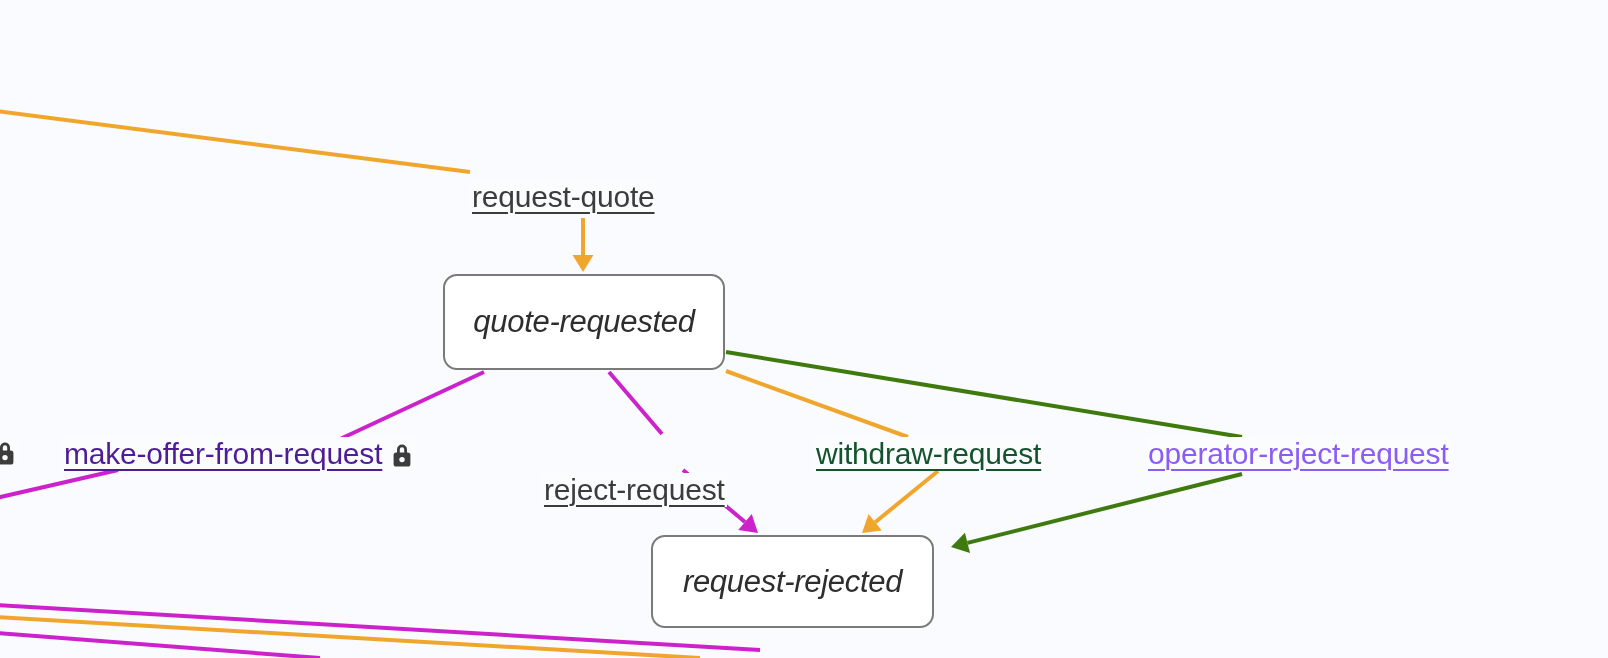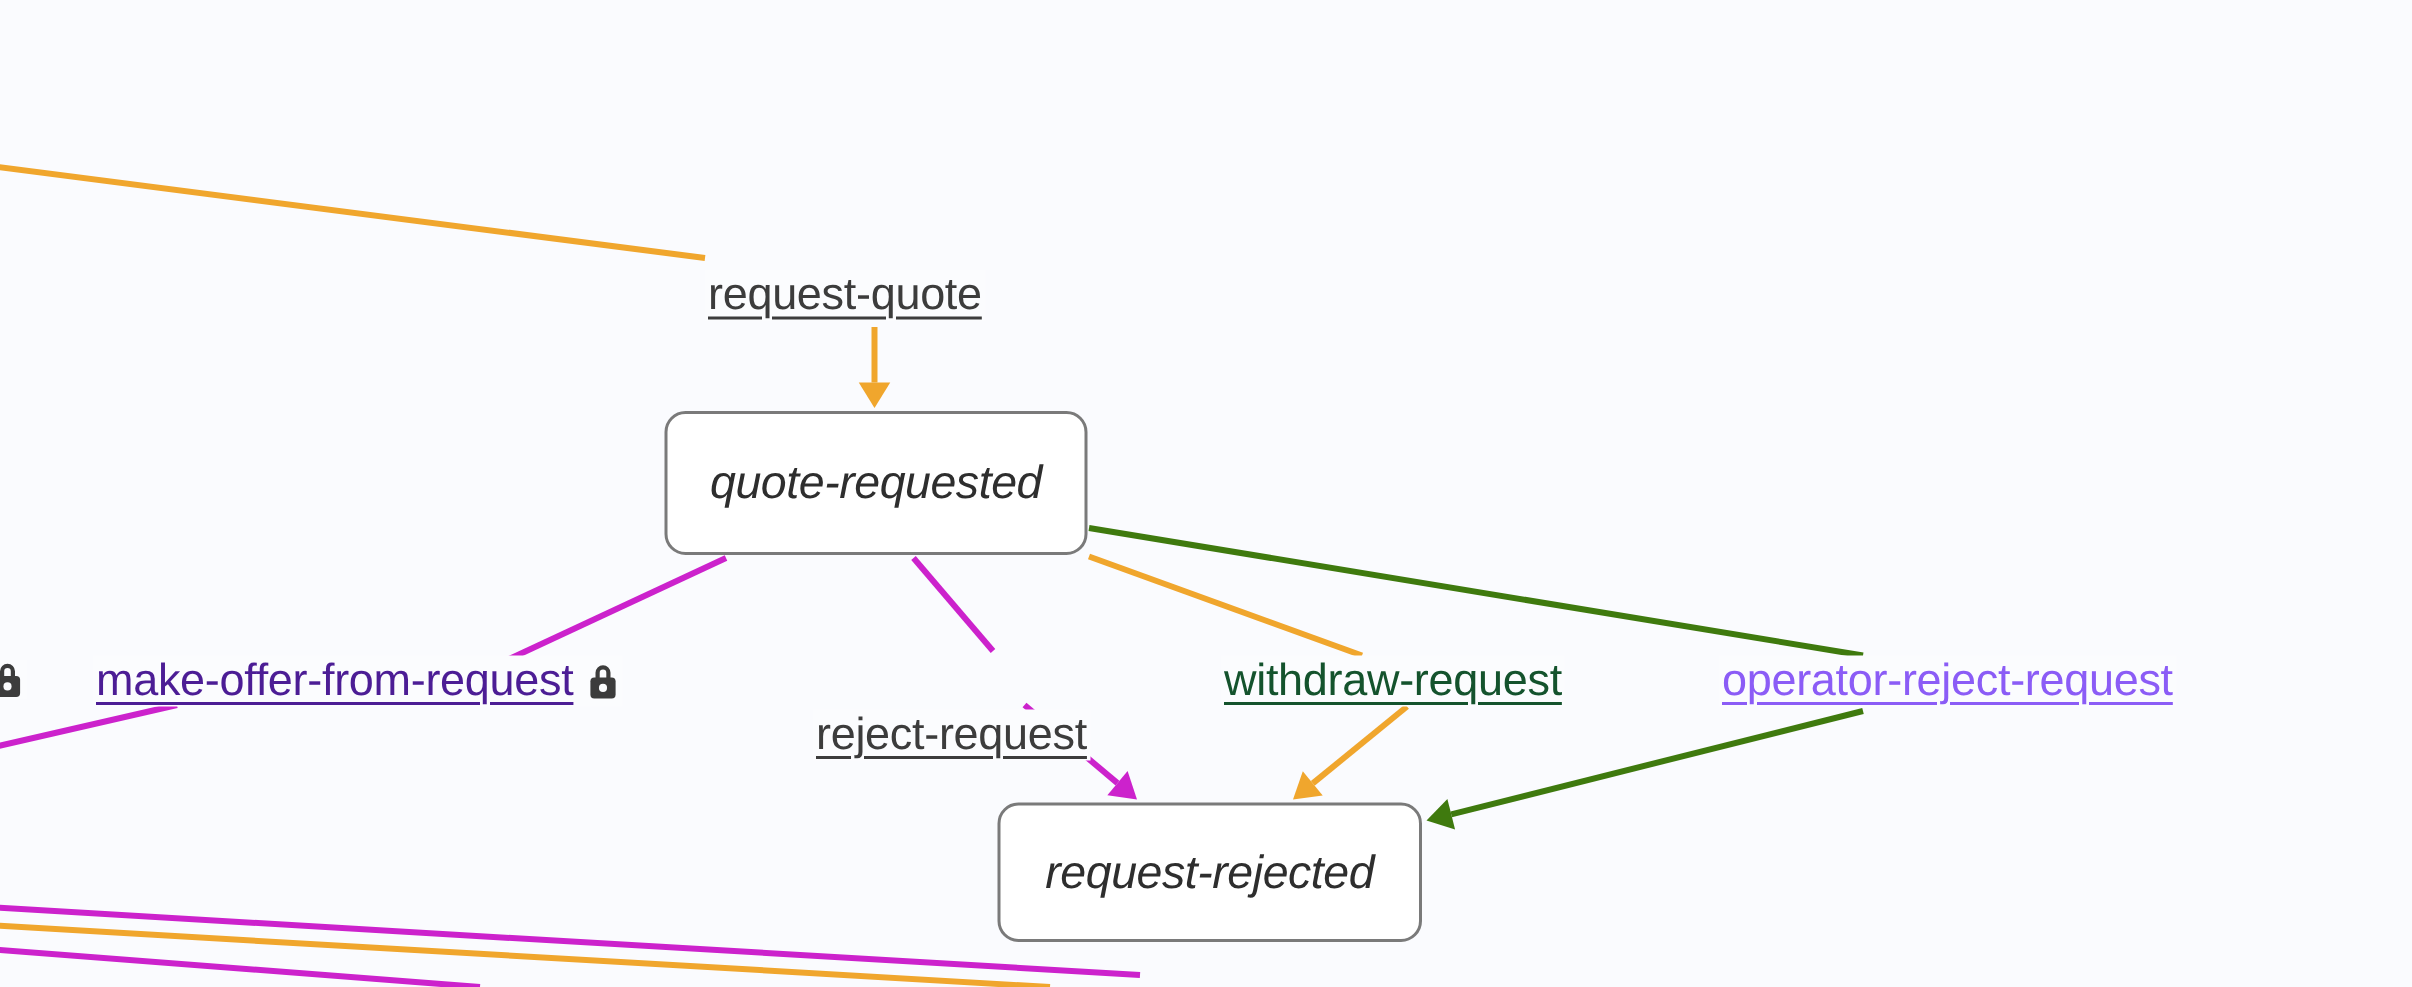--- a/index.html
+++ b/index.html
@@ -89,21 +89,21 @@
       <line x1="-4" y1="605" x2="760" y2="650" stroke="#cc22cc" stroke-width="4"></line>
       <line x1="-4" y1="617" x2="700" y2="658" stroke="#f0a62d" stroke-width="4"></line>
       <line x1="-4" y1="633" x2="320" y2="658" stroke="#cc22cc" stroke-width="4"></line>
       <line x1="-4" y1="498" x2="118" y2="470" stroke="#cc22cc" stroke-width="4"></line>
     </svg>
 
   <div class="state-node" id="node-0" style="left: 443px; top: 274px; width: 282px; height: 96px; border-color: rgb(122, 122, 122); background: rgb(255, 255, 255);">
     <span class="state-label" style="font-size: 31px;">quote-requested</span>
   </div>
 
-  <div class="state-node" id="node-1" style="left: 665px; top: 535px; width: 283px; height: 93px; border-color: rgb(122, 122, 122); background: rgb(255, 255, 255);">
+  <div class="state-node" id="node-1" style="left: 651px; top: 535px; width: 283px; height: 93px; border-color: rgb(122, 122, 122); background: rgb(255, 255, 255);">
     <span class="state-label" style="font-size: 31px;">request-rejected</span>
   </div>
 
   <div class="edge-label" id="lbl-0" style="left: 470px; top: 180px; font-size: 30px; color: rgb(60, 60, 60);">
     <span class="txt">request-quote</span>
   </div>
 
   <div class="edge-label" id="lbl-1" style="left: 62px; top: 437px; font-size: 30px; color: #4c1d95;">
     <span class="txt">make-offer-from-request</span>
     <span class="lock-icon">

